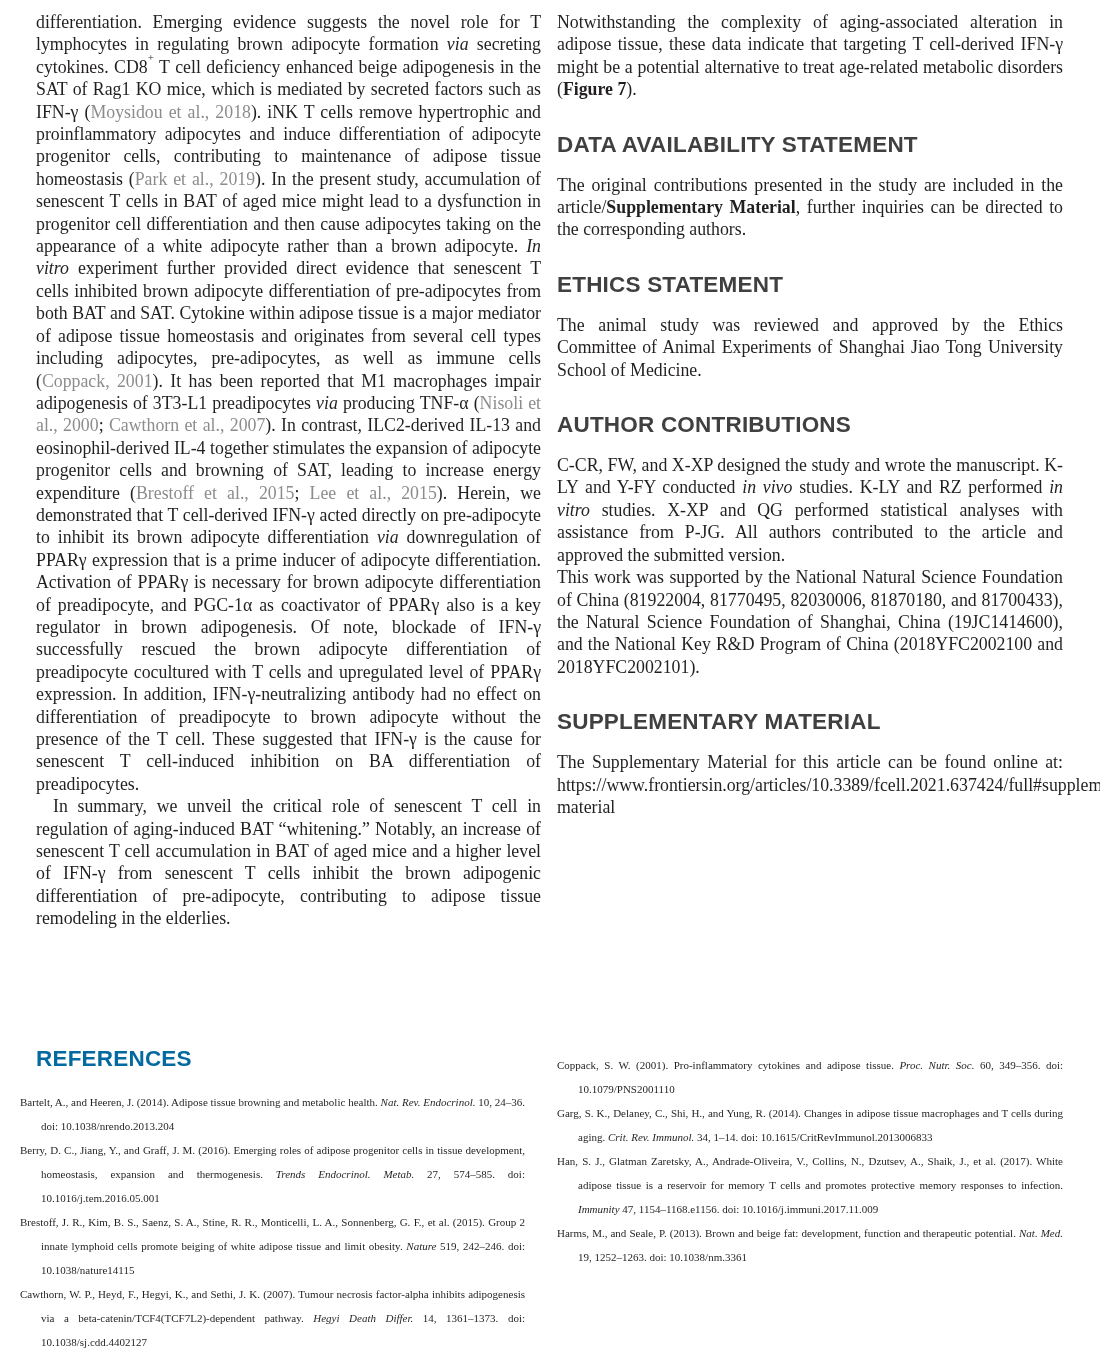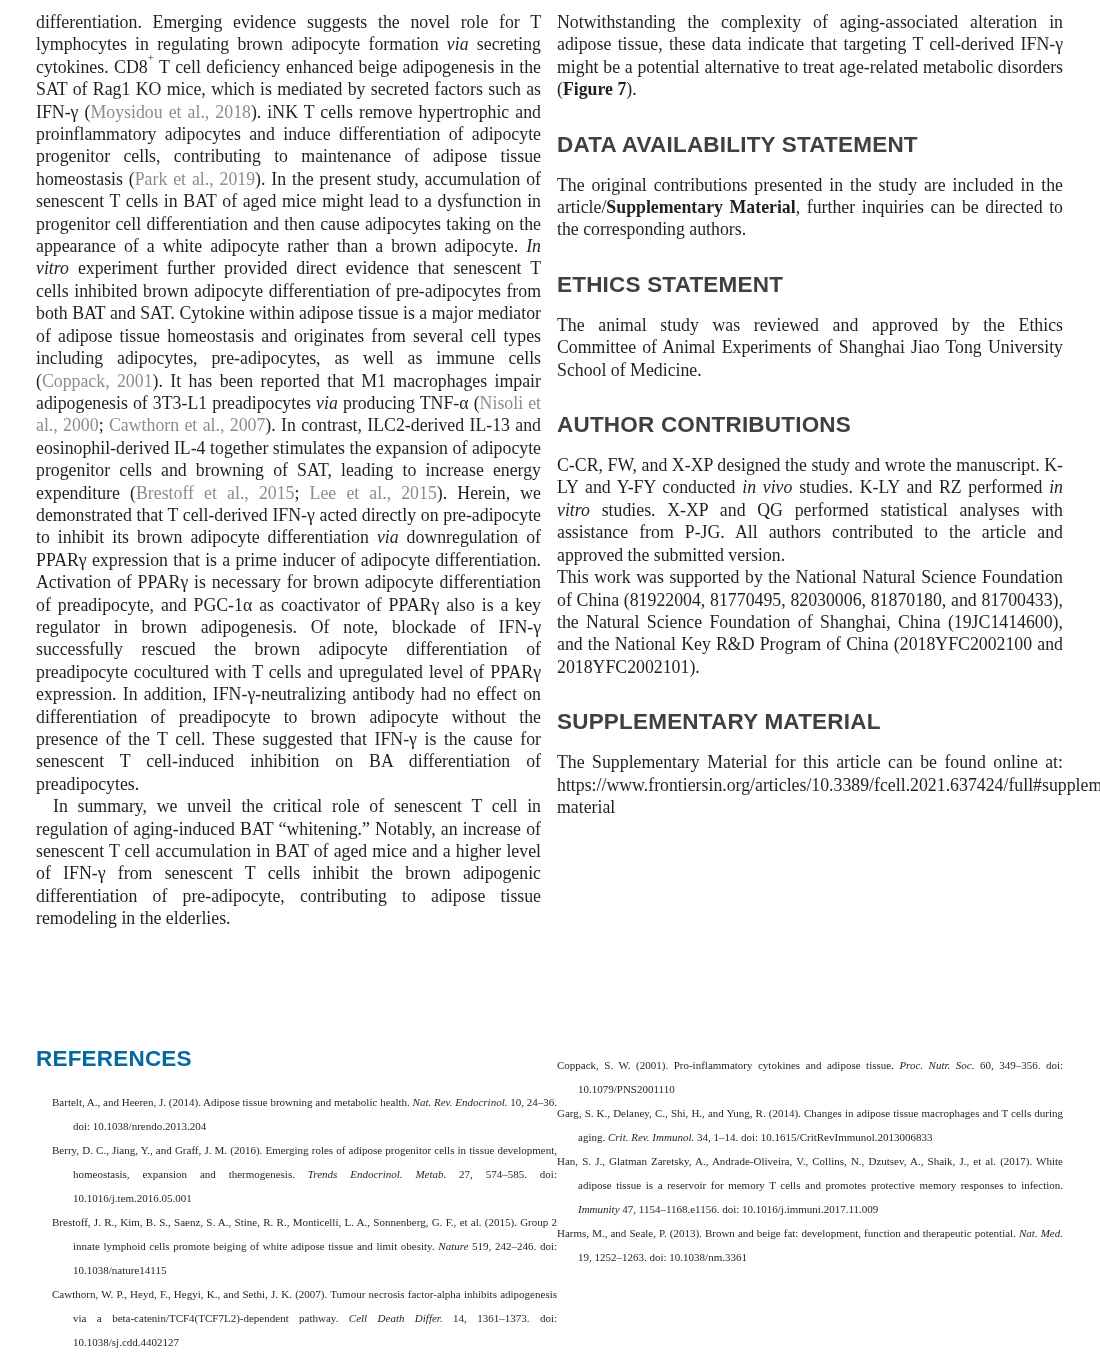--- a/index.html
+++ b/index.html
@@ -21,21 +21,21 @@
     color:#404040; letter-spacing:0.2px;
     margin:31px 0 17px 0;
   }
   .refs-heading {
     position:absolute; left:36px; top:1046px;
     font-family:"Liberation Sans","DejaVu Sans",sans-serif;
     font-weight:bold; font-size:22.5px; line-height:25px;
     color:#0369a1; letter-spacing:0.2px;
   }
   .refs { font-size:11px; line-height:24px; text-align:justify; }
-  .refs-left  { position:absolute; left:52px;  top:1090px; width:505px; }
+  .refs-left  { position:absolute; left:20px;  top:1090px; width:505px; }
   .refs-right { position:absolute; left:557px; top:1053px; width:506px; }
   .ref { padding-left:21px; text-indent:-21px; }
   .it { font-style:italic; }
   .bd { font-weight:bold; }
   .cite { color:#8c8c8c; }
   .url { color:#221f20; }
   sup.s { font-size:0.62em; line-height:0; position:relative; top:-0.45em; }
 </style>
 </head>
 <body>
@@ -64,21 +64,21 @@
     <div class="sec-heading">SUPPLEMENTARY MATERIAL</div>
     <div class="para"><span>The Supplementary Material for this article can be found online at: </span><span class="url">https://www.frontiersin.org/articles/10.3389/fcell.2021.637424/full#supplementary-material</span></div>
   </div>
 
   <div class="refs-heading">REFERENCES</div>
 
   <div class="refs refs-left">
       <div class="ref"><span>Bartelt, A., and Heeren, J. (2014). Adipose tissue browning and metabolic health. </span><span class="it">Nat. Rev. Endocrinol.</span><span> 10, 24–36.  doi: 10.1038/nrendo.2013.204</span></div>
       <div class="ref"><span>Berry, D. C., Jiang, Y., and Graff, J. M. (2016). Emerging roles of adipose progenitor cells in tissue development, homeostasis, expansion and thermogenesis. </span><span class="it">Trends Endocrinol. Metab.</span><span> 27, 574–585.  doi: 10.1016/j.tem.2016.05.001</span></div>
       <div class="ref"><span>Brestoff, J. R., Kim, B. S., Saenz, S. A., Stine, R. R., Monticelli, L. A., Sonnenberg, G. F., et al. (2015). Group 2 innate lymphoid cells promote beiging of white adipose tissue and limit obesity. </span><span class="it">Nature</span><span> 519, 242–246.  doi: 10.1038/nature14115</span></div>
-      <div class="ref"><span>Cawthorn, W. P., Heyd, F., Hegyi, K., and Sethi, J. K. (2007). Tumour necrosis factor-alpha inhibits adipogenesis via a beta-catenin/TCF4(TCF7L2)-dependent pathway. </span><span class="it">Cell Death Differ.</span><span> 14, 1361–1373.  doi: 10.1038/sj.cdd.4402127</span></div>
+      <div class="ref"><span>Cawthorn, W. P., Heyd, F., Hegyi, K., and Sethi, J. K. (2007). Tumour necrosis factor-alpha inhibits adipogenesis via a beta-catenin/TCF4(TCF7L2)-dependent pathway. </span><span class="it">Hegyi Death Differ.</span><span> 14, 1361–1373.  doi: 10.1038/sj.cdd.4402127</span></div>
     </div>
   <div class="refs refs-right">
       <div class="ref"><span>Coppack, S. W. (2001). Pro-inflammatory cytokines and adipose tissue. </span><span class="it">Proc. Nutr. Soc.</span><span> 60, 349–356.  doi: 10.1079/PNS2001110</span></div>
       <div class="ref"><span>Garg, S. K., Delaney, C., Shi, H., and Yung, R. (2014). Changes in adipose tissue macrophages and T cells during aging. </span><span class="it">Crit. Rev. Immunol.</span><span> 34, 1–14.  doi: 10.1615/CritRevImmunol.2013006833</span></div>
       <div class="ref"><span>Han, S. J., Glatman Zaretsky, A., Andrade-Oliveira, V., Collins, N., Dzutsev, A., Shaik, J., et al. (2017). White adipose tissue is a reservoir for memory T cells and promotes protective memory responses to infection. </span><span class="it">Immunity</span><span> 47, 1154–1168.e1156.  doi: 10.1016/j.immuni.2017.11.009</span></div>
       <div class="ref"><span>Harms, M., and Seale, P. (2013). Brown and beige fat: development, function and therapeutic potential. </span><span class="it">Nat. Med.</span><span> 19, 1252–1263.  doi: 10.1038/nm.3361</span></div>
     </div>
 
 </div>
 

